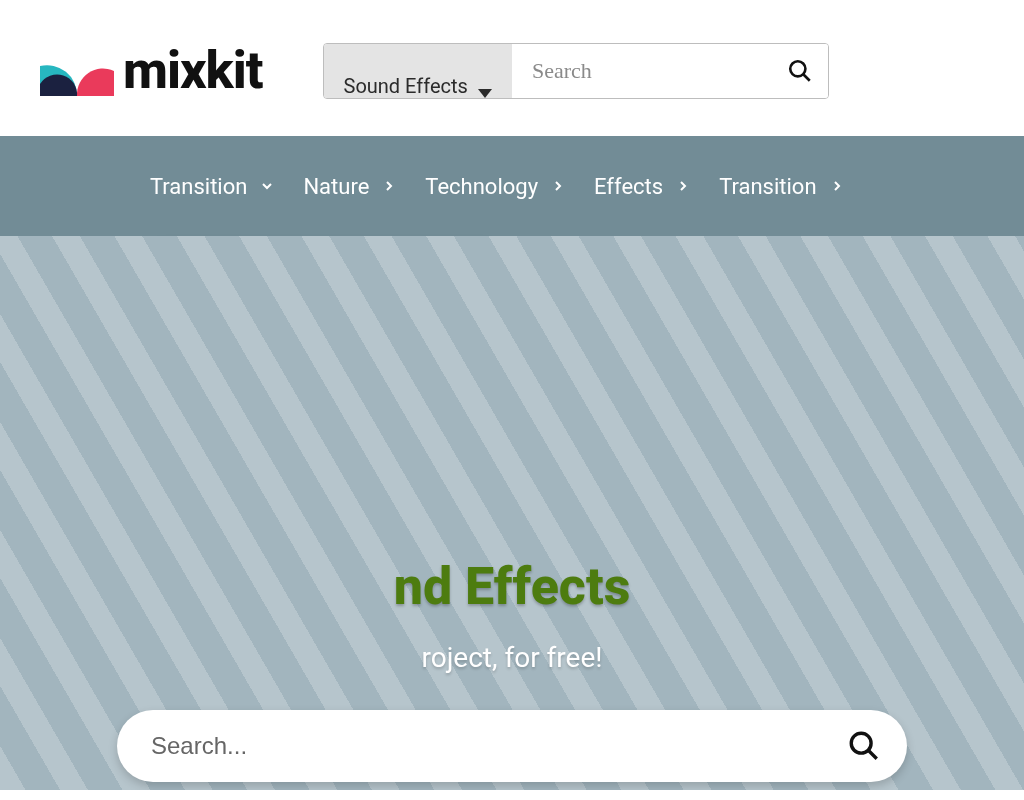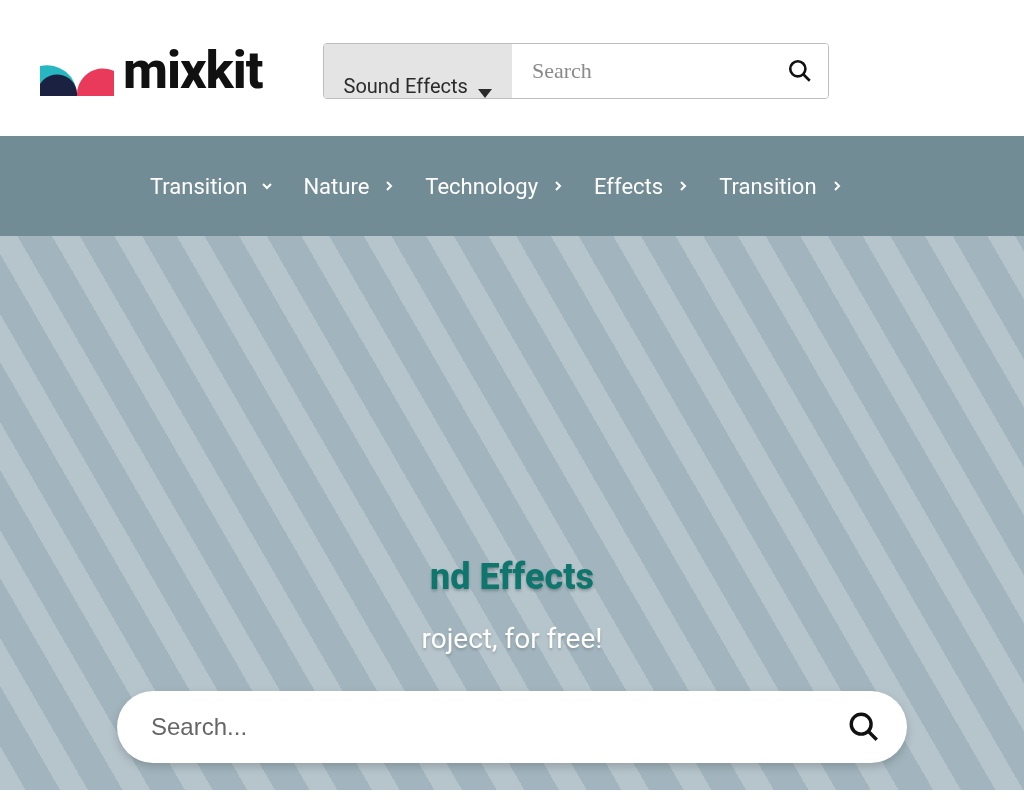--- a/index.html
+++ b/index.html
@@ -159,23 +159,23 @@
         rgba(255,255,255,0) 24px,
         rgba(255,255,255,0) 54px
       );
     }
     .hero-content {
       position: relative;
       text-align: center;
       padding-top: 320px;
     }
     .hero-title {
-      font-size: 36px;
+      font-size: 52px;
       font-weight: 800;
-      color: #0f766e;
+      color: #4d7c0f;
       text-shadow: 0 2px 3px rgba(0,0,0,0.25);
     }
     .hero-sub {
       font-size: 28px;
       color: #fff;
       margin-top: 24px;
       text-shadow: 0 2px 3px rgba(0,0,0,0.2);
     }
 
     .hero-search {

